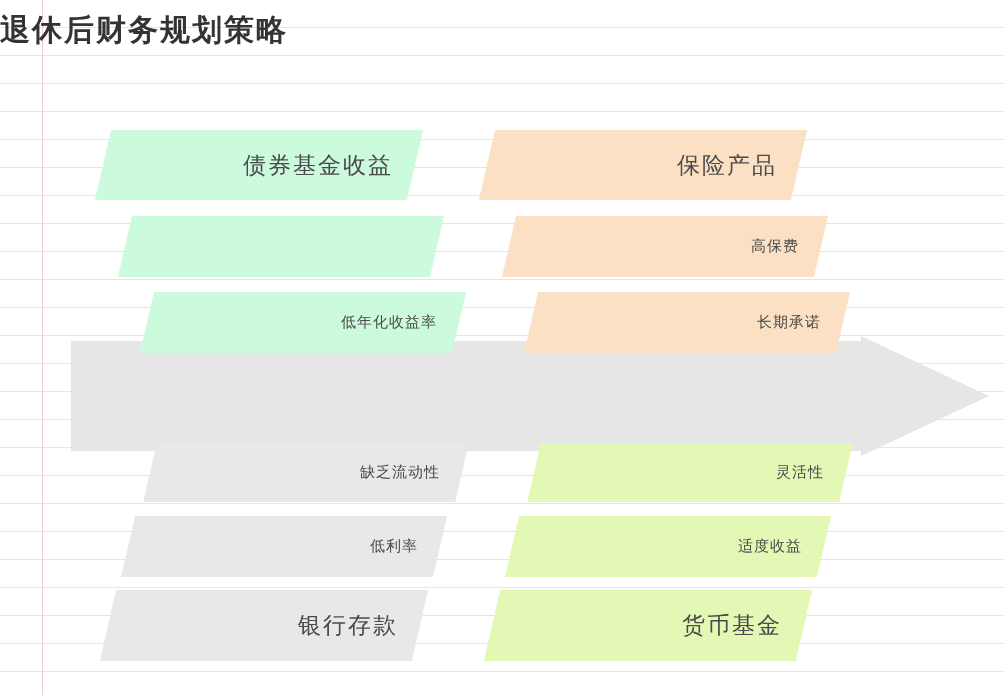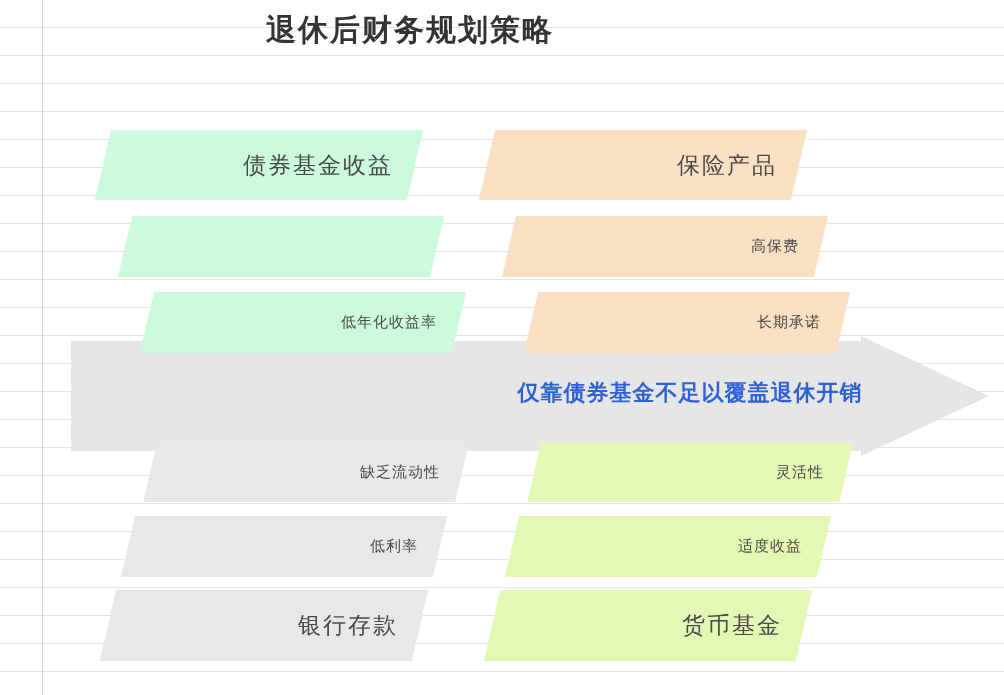--- a/index.html
+++ b/index.html
@@ -37,21 +37,21 @@
       );
     overflow: hidden;
   }
 
   
   .title {
     position: absolute;
     top: 10px;
     left: 0;
     width: 820px;
-    text-align: center;
+    text-align: left;
     font-family: "DejaVu Serif", "Liberation Serif", serif;
     font-size: 30px;
     font-weight: bold;
     color: #333333;
     letter-spacing: 2px;
     line-height: 40px;
     white-space: nowrap;
   }
 
   
@@ -112,21 +112,20 @@
 
 <div id="canvas">
 
   <div class="title">退休后财务规划策略</div>
 
   <div class="arrow-wrap">
     <svg width="918" height="120" viewBox="0 0 918 120">
       <polygon points="0,5 790,5 790,0 918,60 790,120 790,115 0,115" fill="#E6E6E6"></polygon>
     </svg>
   </div>
-  <div class="arrow-label">仅靠债券基金不足以覆盖退休开销</div>
 
   <div class="bar skew c-green" style="left:103px; top:130px; width:312px; height:70px; padding-right:22px;">
     <span class="bar-label unskew t-big">债券基金收益</span>
   </div>
   <div class="bar skew c-green" style="left:125px; top:216px; width:312px; height:61px; padding-right:22px;">
     <span class="bar-label unskew t-small"></span>
   </div>
   <div class="bar skew c-green" style="left:147px; top:292px; width:312px; height:61px; padding-right:22px;">
     <span class="bar-label unskew t-small">低年化收益率</span>
   </div>

